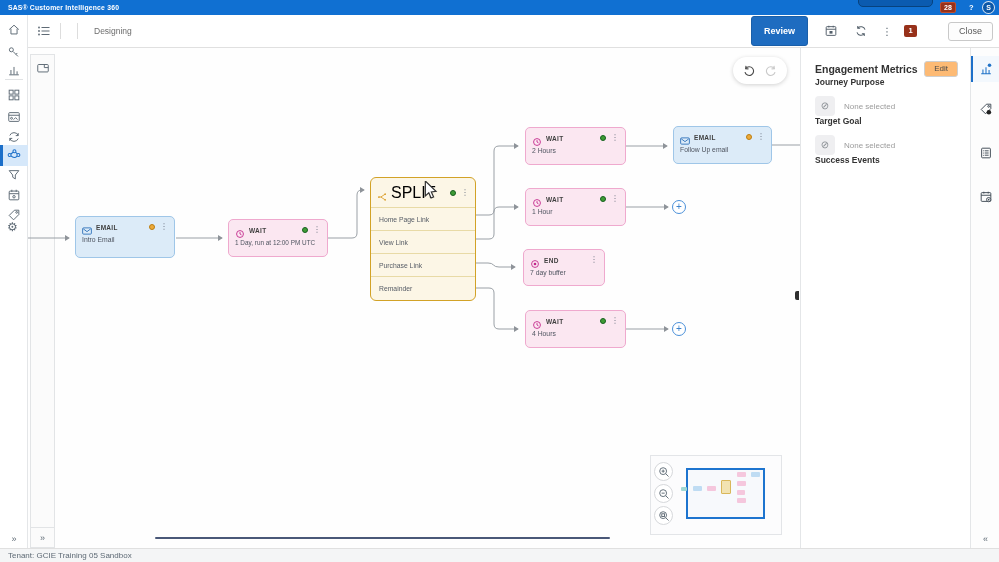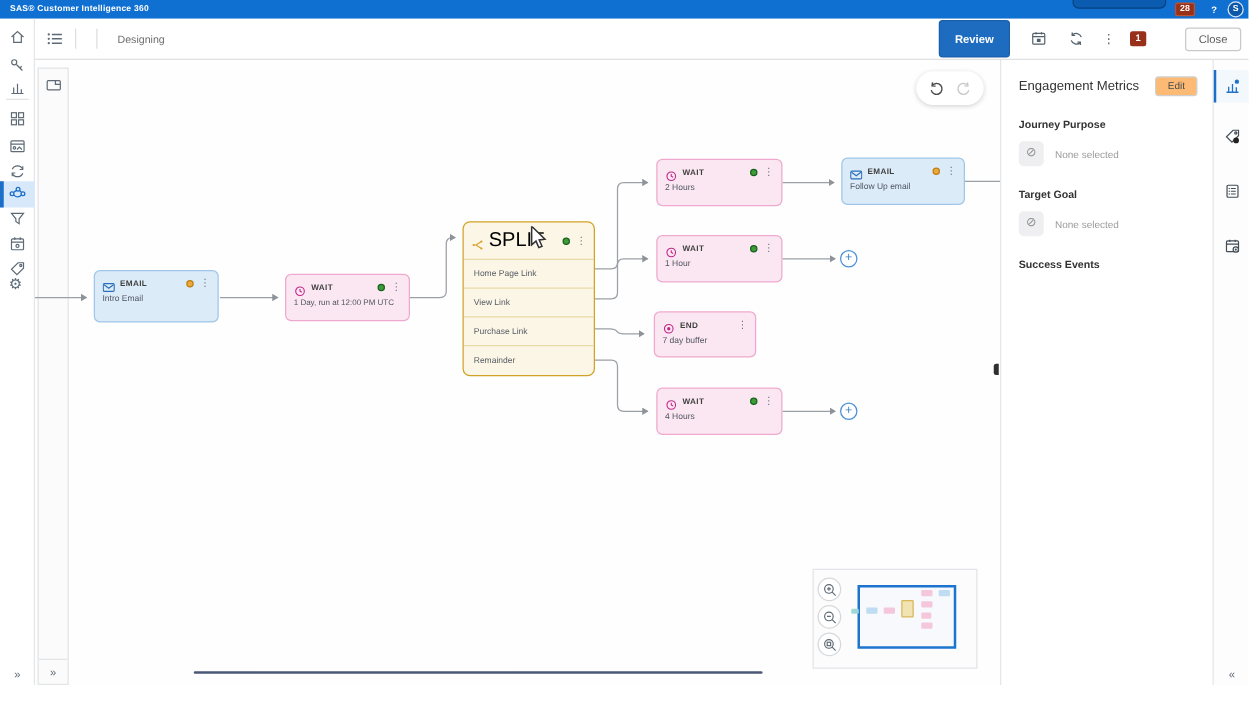--- a/index.html
+++ b/index.html
@@ -83,23 +83,23 @@
   .mm-map { position:absolute; left:32px; top:4px; width:95px; height:71px; }
   .mm-view { position:absolute; left:3px; top:8px; width:79px; height:51px; border:2px solid #1D74CF; background:rgba(230,240,250,.25); }
   .mm-node { position:absolute; border-radius:1px; }
 
   .hscroll { position:absolute; left:127px; top:489px; width:455px; height:2px; background:#4A5878; border-radius:1px; cursor:pointer; }
   .panel-grip { position:absolute; left:767px; top:243px; width:4px; height:9px; background:#2F2F2F; border-radius:2px 0 0 2px; cursor:pointer; }
 
   
   .panel { position:relative; width:170px; border-left:1px solid #E4E6E8; background:#fff; padding:13px 12px 0 14px; flex:none; }
   .p-titlerow { display:flex; align-items:center; justify-content:space-between; }
-  .p-title { font-size:10.5px; font-weight:normal; color:#333;text-align:center; }
+  .p-title { font-size:10.5px; font-weight:bold; color:#333;text-align:center; }
   .btn-edit { height:16px; padding:0 9px; background:#fdba74; border:1px solid #CFCFCF; border-radius:3px; font-size:8px; color:#4A4A4A; line-height:14px; cursor:pointer; }
-  .p-sec { font-size:8.5px; font-weight:bold; color:#333; margin-top:17px; }
+  .p-sec { font-size:8.5px; font-weight:bold; color:#333; }
   .p-row { display:flex; align-items:center; margin-top:9px; }
   .p-ic { width:20px; height:20px; border-radius:4px; background:#EFEFF1; color:#8A8F94; font-size:10px; text-align:center; line-height:19px; flex:none; }
   .p-ic.blue { background:#D9EAFB; color:#2173C8; }
   .p-ic svg { display:block; margin:4px auto; }
   .p-val { font-size:8px; color:#9B9B9B; margin-left:9px; }
   .p-val.dark { color:#4A4A4A; }
   .info-i { width:10px; height:10px; border:1px solid #6F9BD1; border-radius:50%; color:#5B8BC4; font-size:6.5px; text-align:center; line-height:9px; margin-left:6px; font-style:italic; flex:none; cursor:pointer; }
 
   
   .rightrail { position:relative; width:29px; border-left:1px solid #E4E6E8; background:#FDFDFD; flex:none; }
@@ -484,13 +484,16 @@
                 <path d="M2.5 6 H13.5 M5.5 2 V4 M10.5 2 V4"></path>
                 <circle cx="11" cy="11" r="2.4" fill="#fff"></circle>
                 <circle cx="11" cy="11" r="1" fill="currentColor" stroke="none"></circle>
               </svg></span>
           <span class="rail-chev2">«</span>
         </div>
       </div>
     </div>
   </div>
 
+  <div class="statusbar">
+    <span>Tenant: GCIE Training 05 Sandbox</span>
+  </div>
 </div>
 
 </body></html>

